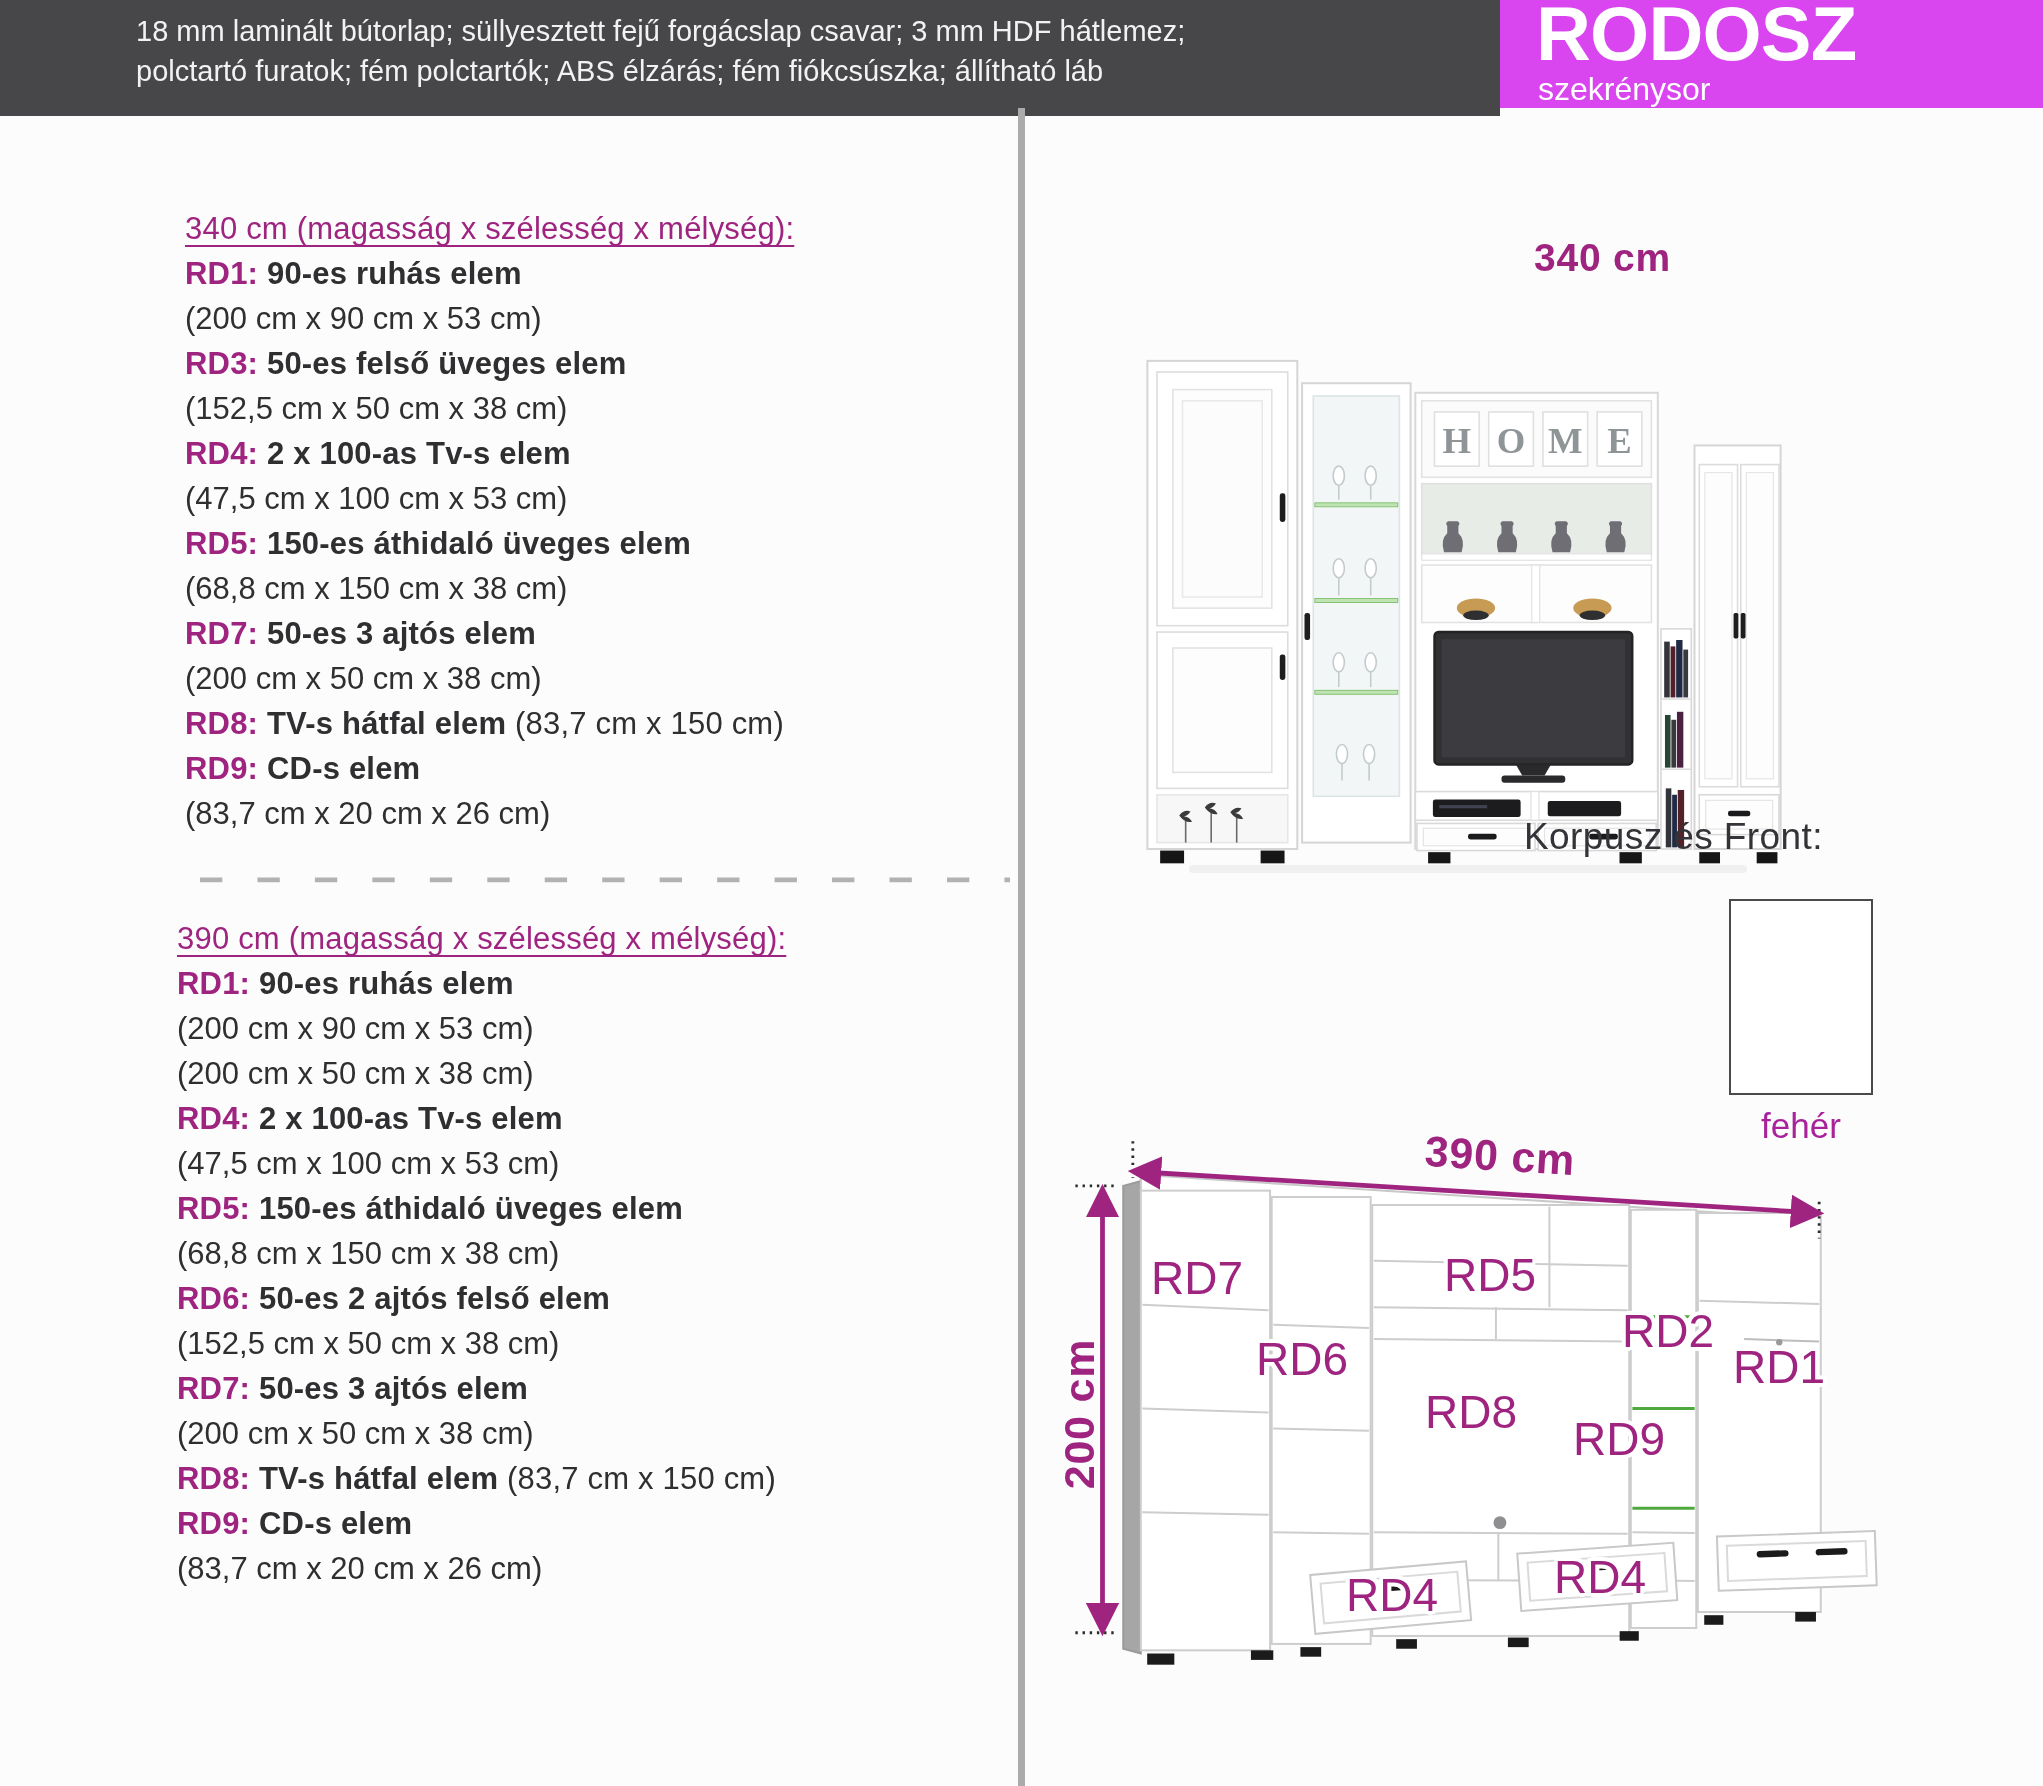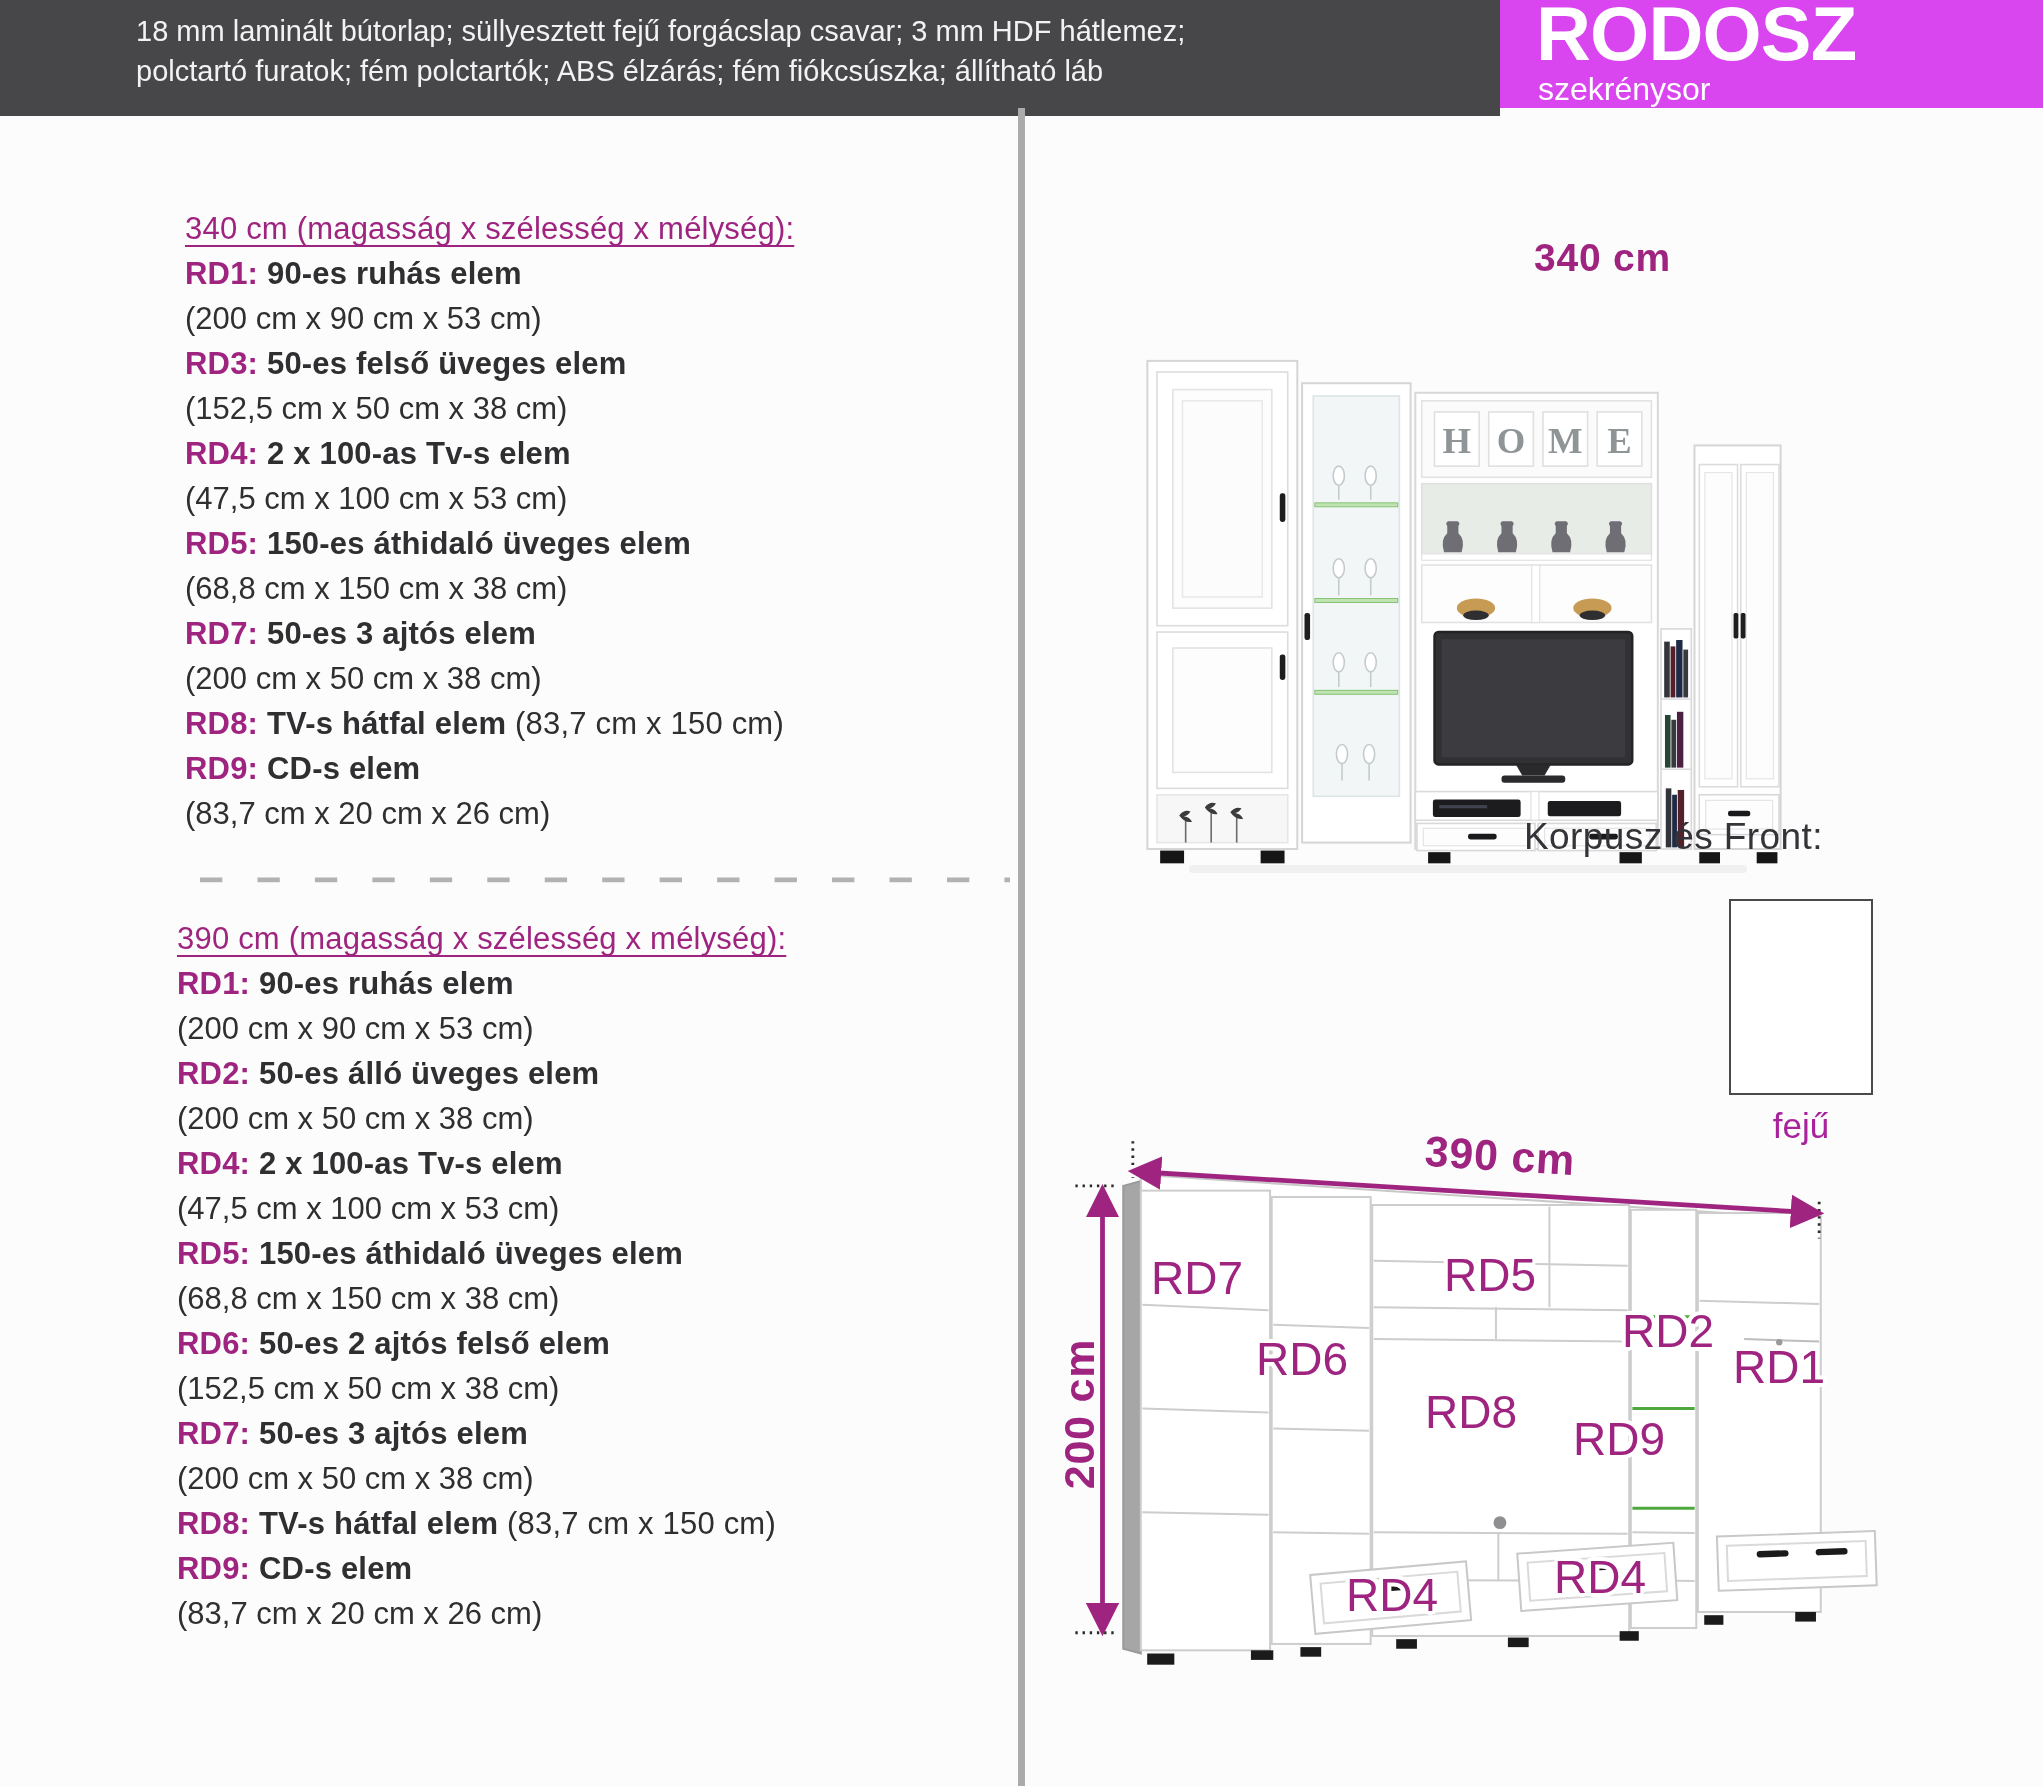--- a/index.html
+++ b/index.html
@@ -106,21 +106,20 @@
 
   <section class="elist list-390">
     <h2>390 cm (magasság x szélesség x mélység):</h2>
 
     <div class="rows">
         <div class="item">
         <div class="row-name"><span class="code">RD1:</span> <span>90-es ruhás elem</span></div>
         <div class="row-dims">(200 cm x 90 cm x 53 cm)</div>
       </div>
         <div class="item">
-        <div class="row-name"><span class="code">RD2:</span> <span>50-es álló üveges elem</span></div>
         <div class="row-dims">(200 cm x 50 cm x 38 cm)</div>
       </div>
         <div class="item">
         <div class="row-name"><span class="code">RD4:</span> <span>2 x 100-as Tv-s elem</span></div>
         <div class="row-dims">(47,5 cm x 100 cm x 53 cm)</div>
       </div>
         <div class="item">
         <div class="row-name"><span class="code">RD5:</span> <span>150-es áthidaló üveges elem</span></div>
         <div class="row-dims">(68,8 cm x 150 cm x 38 cm)</div>
       </div>
@@ -290,21 +289,21 @@
         <rect x="708" y="563" width="84" height="36" fill="#FDFDFD" stroke="#E4E4E4" stroke-width="1.5"></rect>
         <rect x="736" y="576" width="28" height="7" rx="3" fill="#1A1A1C"></rect>
         <rect x="700" y="628" width="26" height="14" fill="#161617"></rect>
         <rect x="772" y="628" width="26" height="14" fill="#161617"></rect>
       </g>
     </svg>
   </div>
 
   <div class="swatch-heading">Korpusz és Front:</div>
   <div class="swatch-box"></div>
-  <div class="swatch-label">fejű</div>
+  <div class="swatch-label">fehér</div>
 
   <div class="diagram">
     <svg width="822" height="559" viewBox="0 0 1030 700">
       <defs>
         <marker id="ah-end" viewBox="0 0 10 10" refX="8" refY="5" markerWidth="7" markerHeight="7" orient="auto">
           <path d="M0,0 L10,5 L0,10 z" fill="#9E2480"></path>
         </marker>
         <marker id="ah-start" viewBox="0 0 10 10" refX="8" refY="5" markerWidth="7" markerHeight="7" orient="auto-start-reverse">
           <path d="M0,0 L10,5 L0,10 z" fill="#9E2480"></path>
         </marker>

